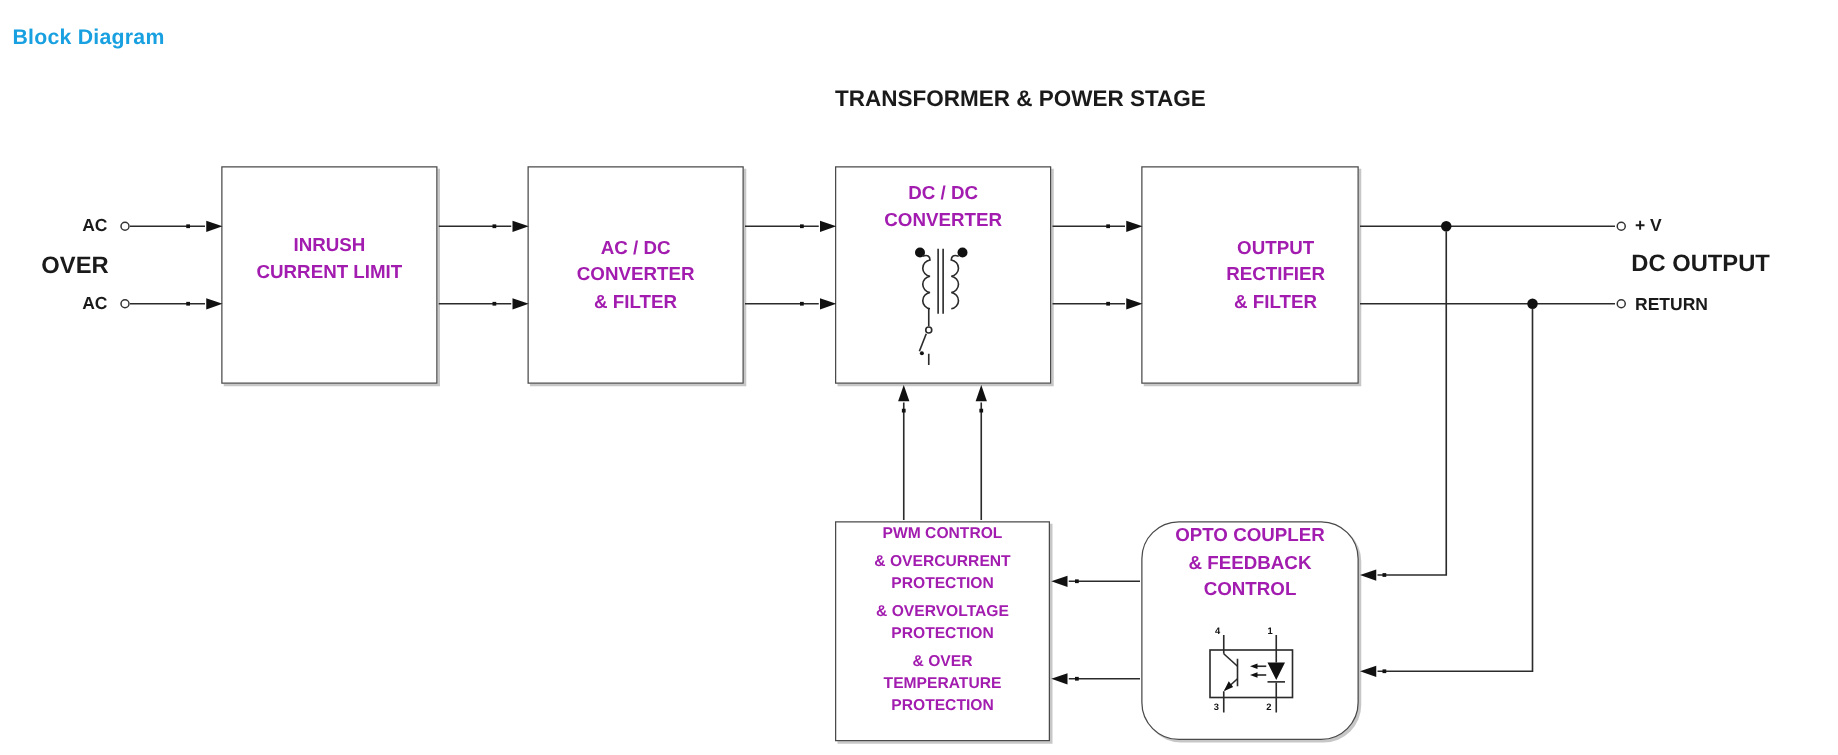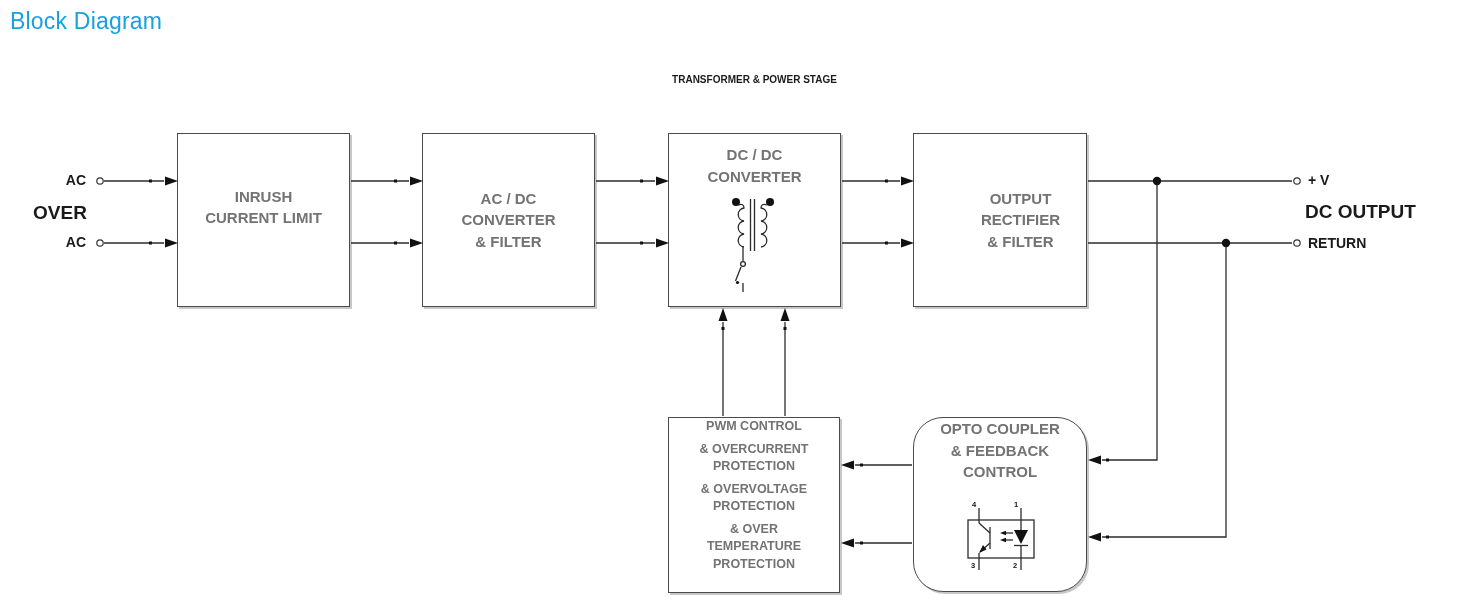--- a/index.html
+++ b/index.html
@@ -1,42 +1,42 @@
 <!DOCTYPE html>
 <html><head>
 <meta charset="utf-8">
 <style>
   html,body{margin:0;padding:0;background:#ffffff;}
   body{width:1470px;height:604px;position:relative;overflow:hidden;
        font-family:"Liberation Sans","DejaVu Sans",sans-serif;color:#1a1a1a;}
   .stage{position:absolute;inset:0;}
-  .page-title{position:absolute;left:10px;top:8px;font-size:23px;font-weight:400;
+  .page-title{position:absolute;left:10px;top:20px;font-size:17px;font-weight:700;
               color:#18a0e1;letter-spacing:.2px;}
   
   .block{position:absolute;box-sizing:border-box;background:#ffffff;
          border:1.5px solid #4a4a4a;box-shadow:2px 2px 0 rgba(130,130,130,.45);
          display:flex;flex-direction:column;align-items:center;justify-content:center;
-         text-align:center;font-weight:700;font-size:15px;line-height:21.5px;color:#737373;
+         text-align:center;font-weight:700;font-size:15px;line-height:21.5px;color:#a21caf;
          z-index:1;}
   .block .ln{display:block;white-space:nowrap;}
   #blk-inrush{left:177px;top:133px;width:173px;height:174px;padding-bottom:26px;}
   #blk-acdc{left:422px;top:133px;width:173px;height:174px;}
   #blk-dcdc{left:668px;top:133px;width:173px;height:174px;justify-content:flex-start;padding-top:10px;}
   #blk-outrect{left:913px;top:133px;width:174px;height:174px;padding-left:41px;}
   #blk-pwm{left:668px;top:417px;width:172px;height:176px;justify-content:flex-start;
            font-size:12.5px;line-height:17.5px;}
   #blk-pwm .grp{margin-bottom:5px;}
   #blk-opto{left:913px;top:417px;width:174px;height:175px;justify-content:flex-start;
             border-radius:30px;}
   
   .lbl{position:absolute;white-space:nowrap;font-weight:700;}
   .lbl-sm{font-size:14px;}
   .lbl-lg{font-size:19px;}
   #lbl-xfrm{left:668px;top:69px;width:173px;text-align:center;font-weight:700;
-            font-size:10px;line-height:21px;}
+            font-size:18px;line-height:21px;}
   #lbl-ac-top{left:40px;top:172px;width:46px;text-align:right;}
   #lbl-input{left:24px;top:202px;width:72px;text-align:center;}
   #lbl-ac-bot{left:40px;top:234px;width:46px;text-align:right;}
   #lbl-pv{left:1308px;top:172px;}
   #lbl-dcout{left:1305px;top:201px;}
   #lbl-return{left:1308px;top:235px;}
   
   #wires{position:absolute;left:0;top:0;z-index:5;pointer-events:none;}
   #wires .wire{stroke:#2b2b2b;stroke-width:1.3;fill:none;}
   #wires .head{fill:#111;stroke:none;}

